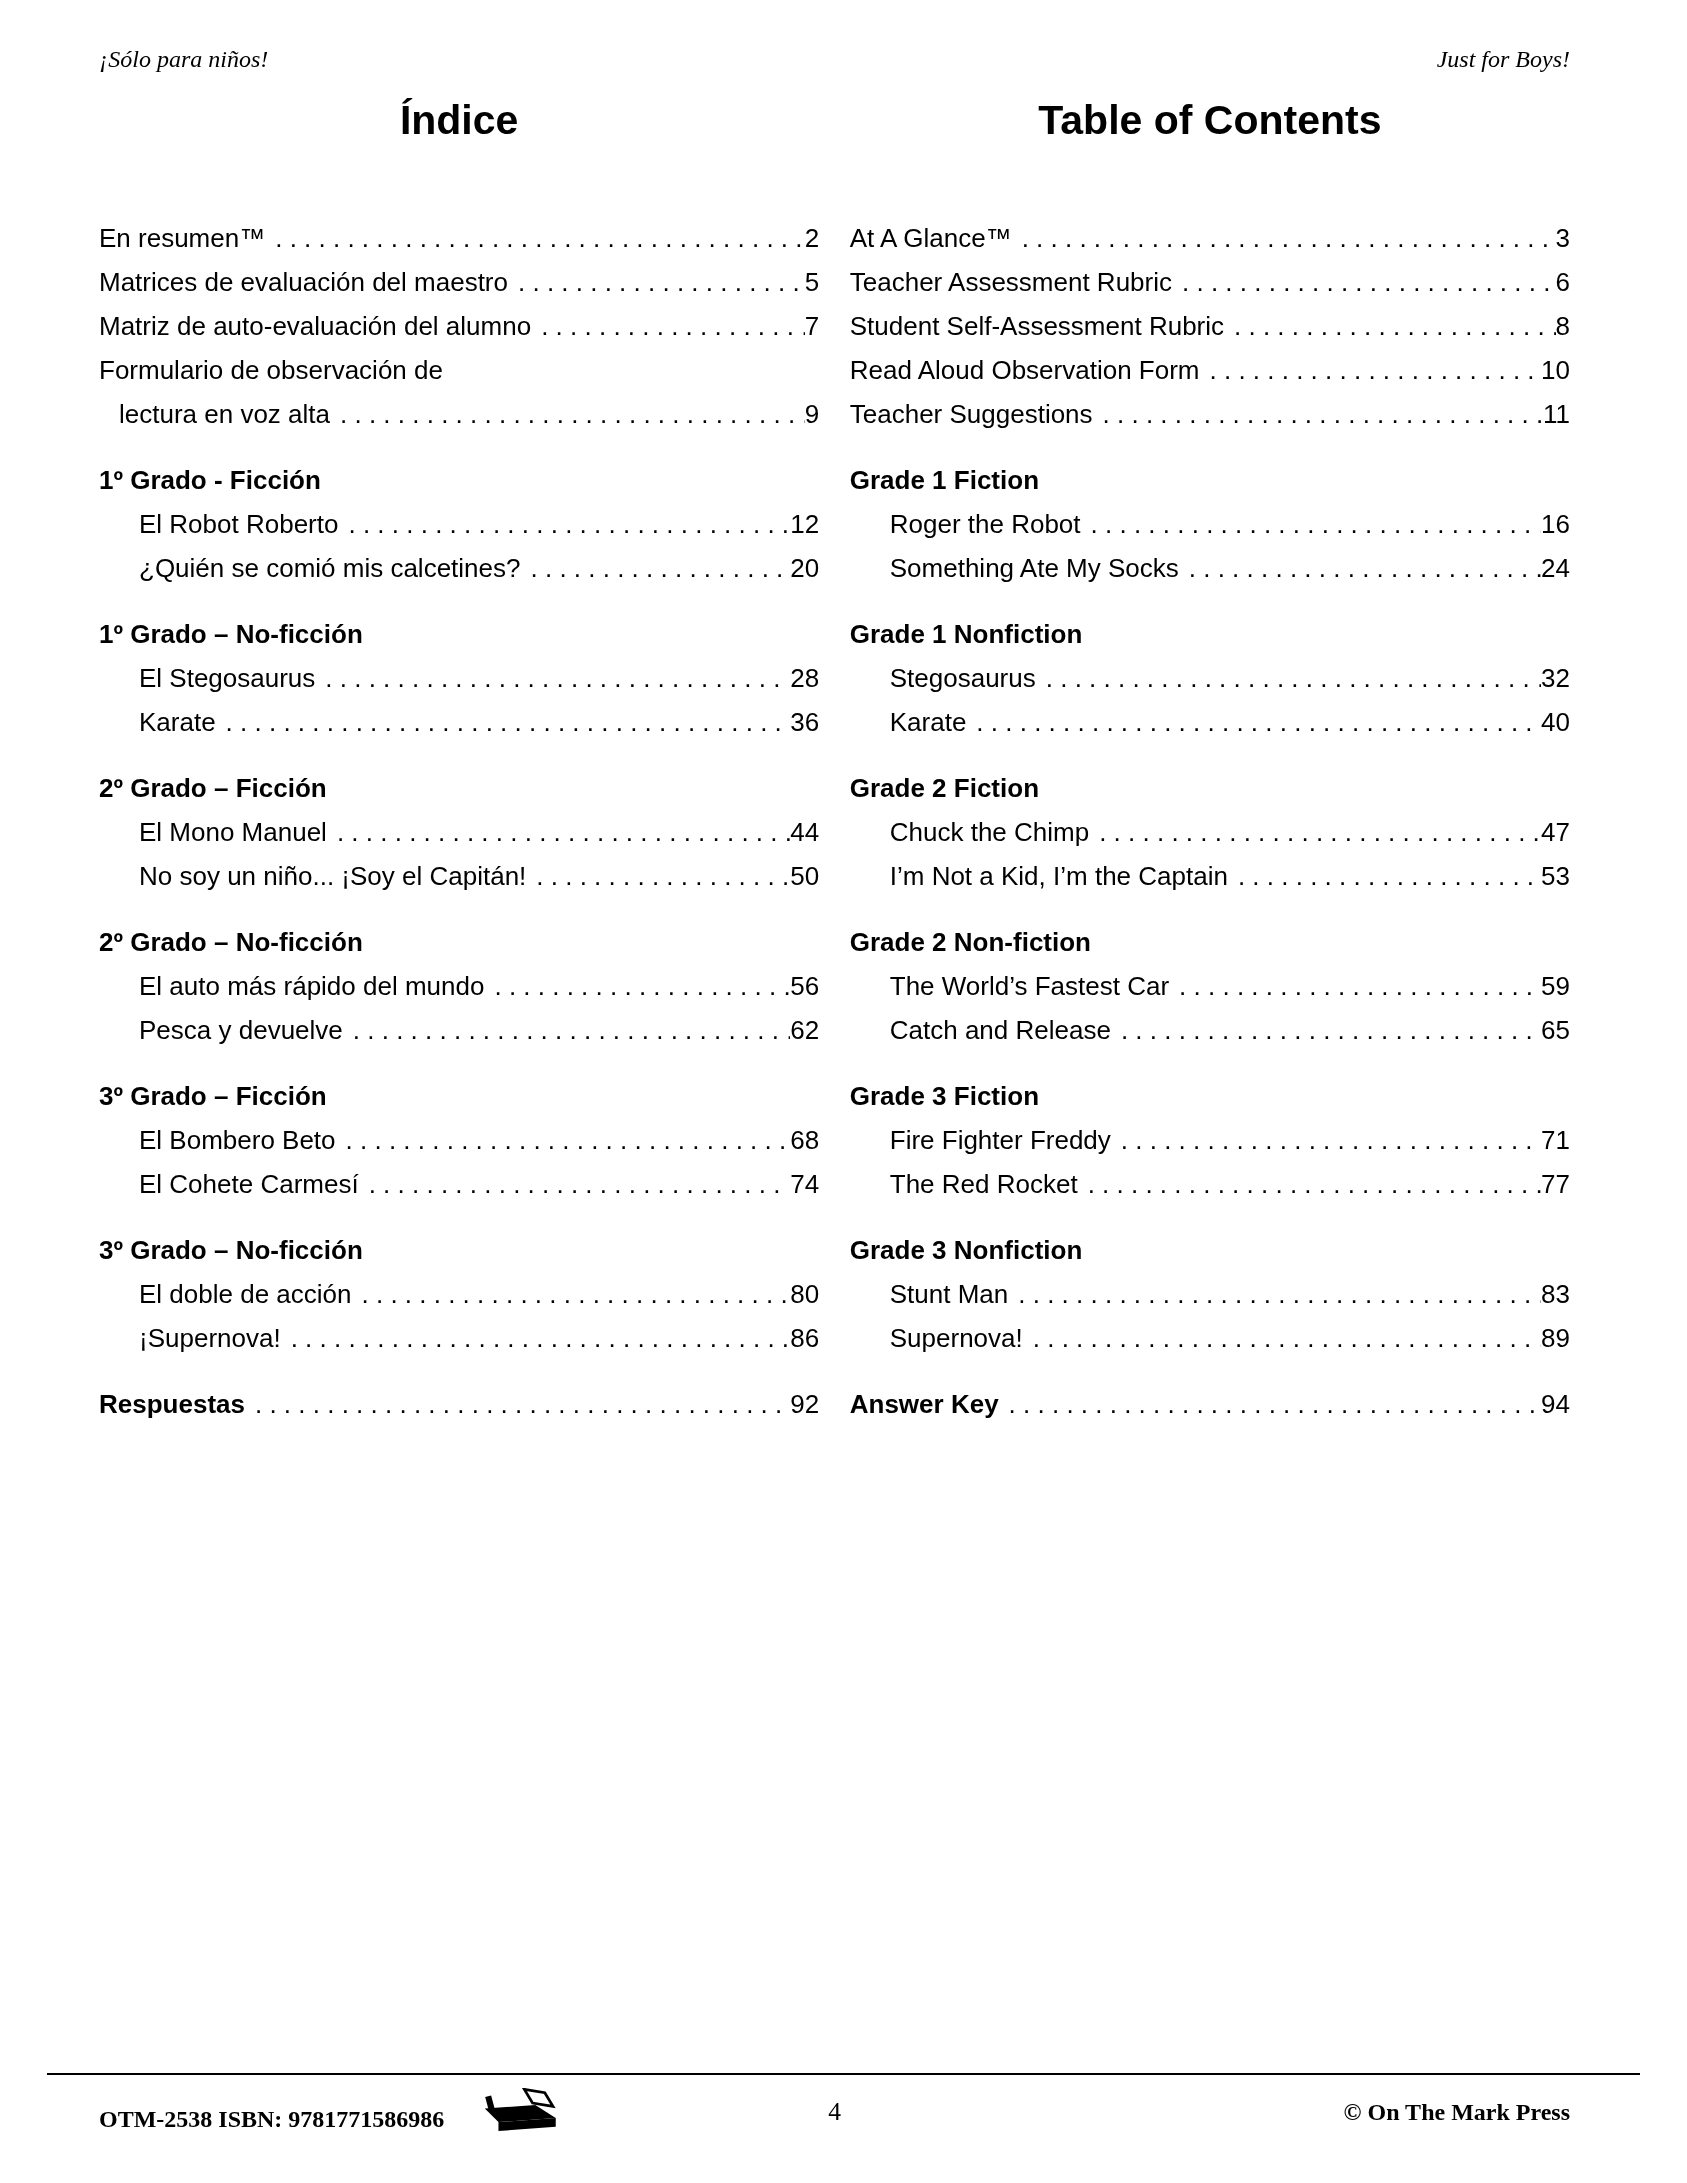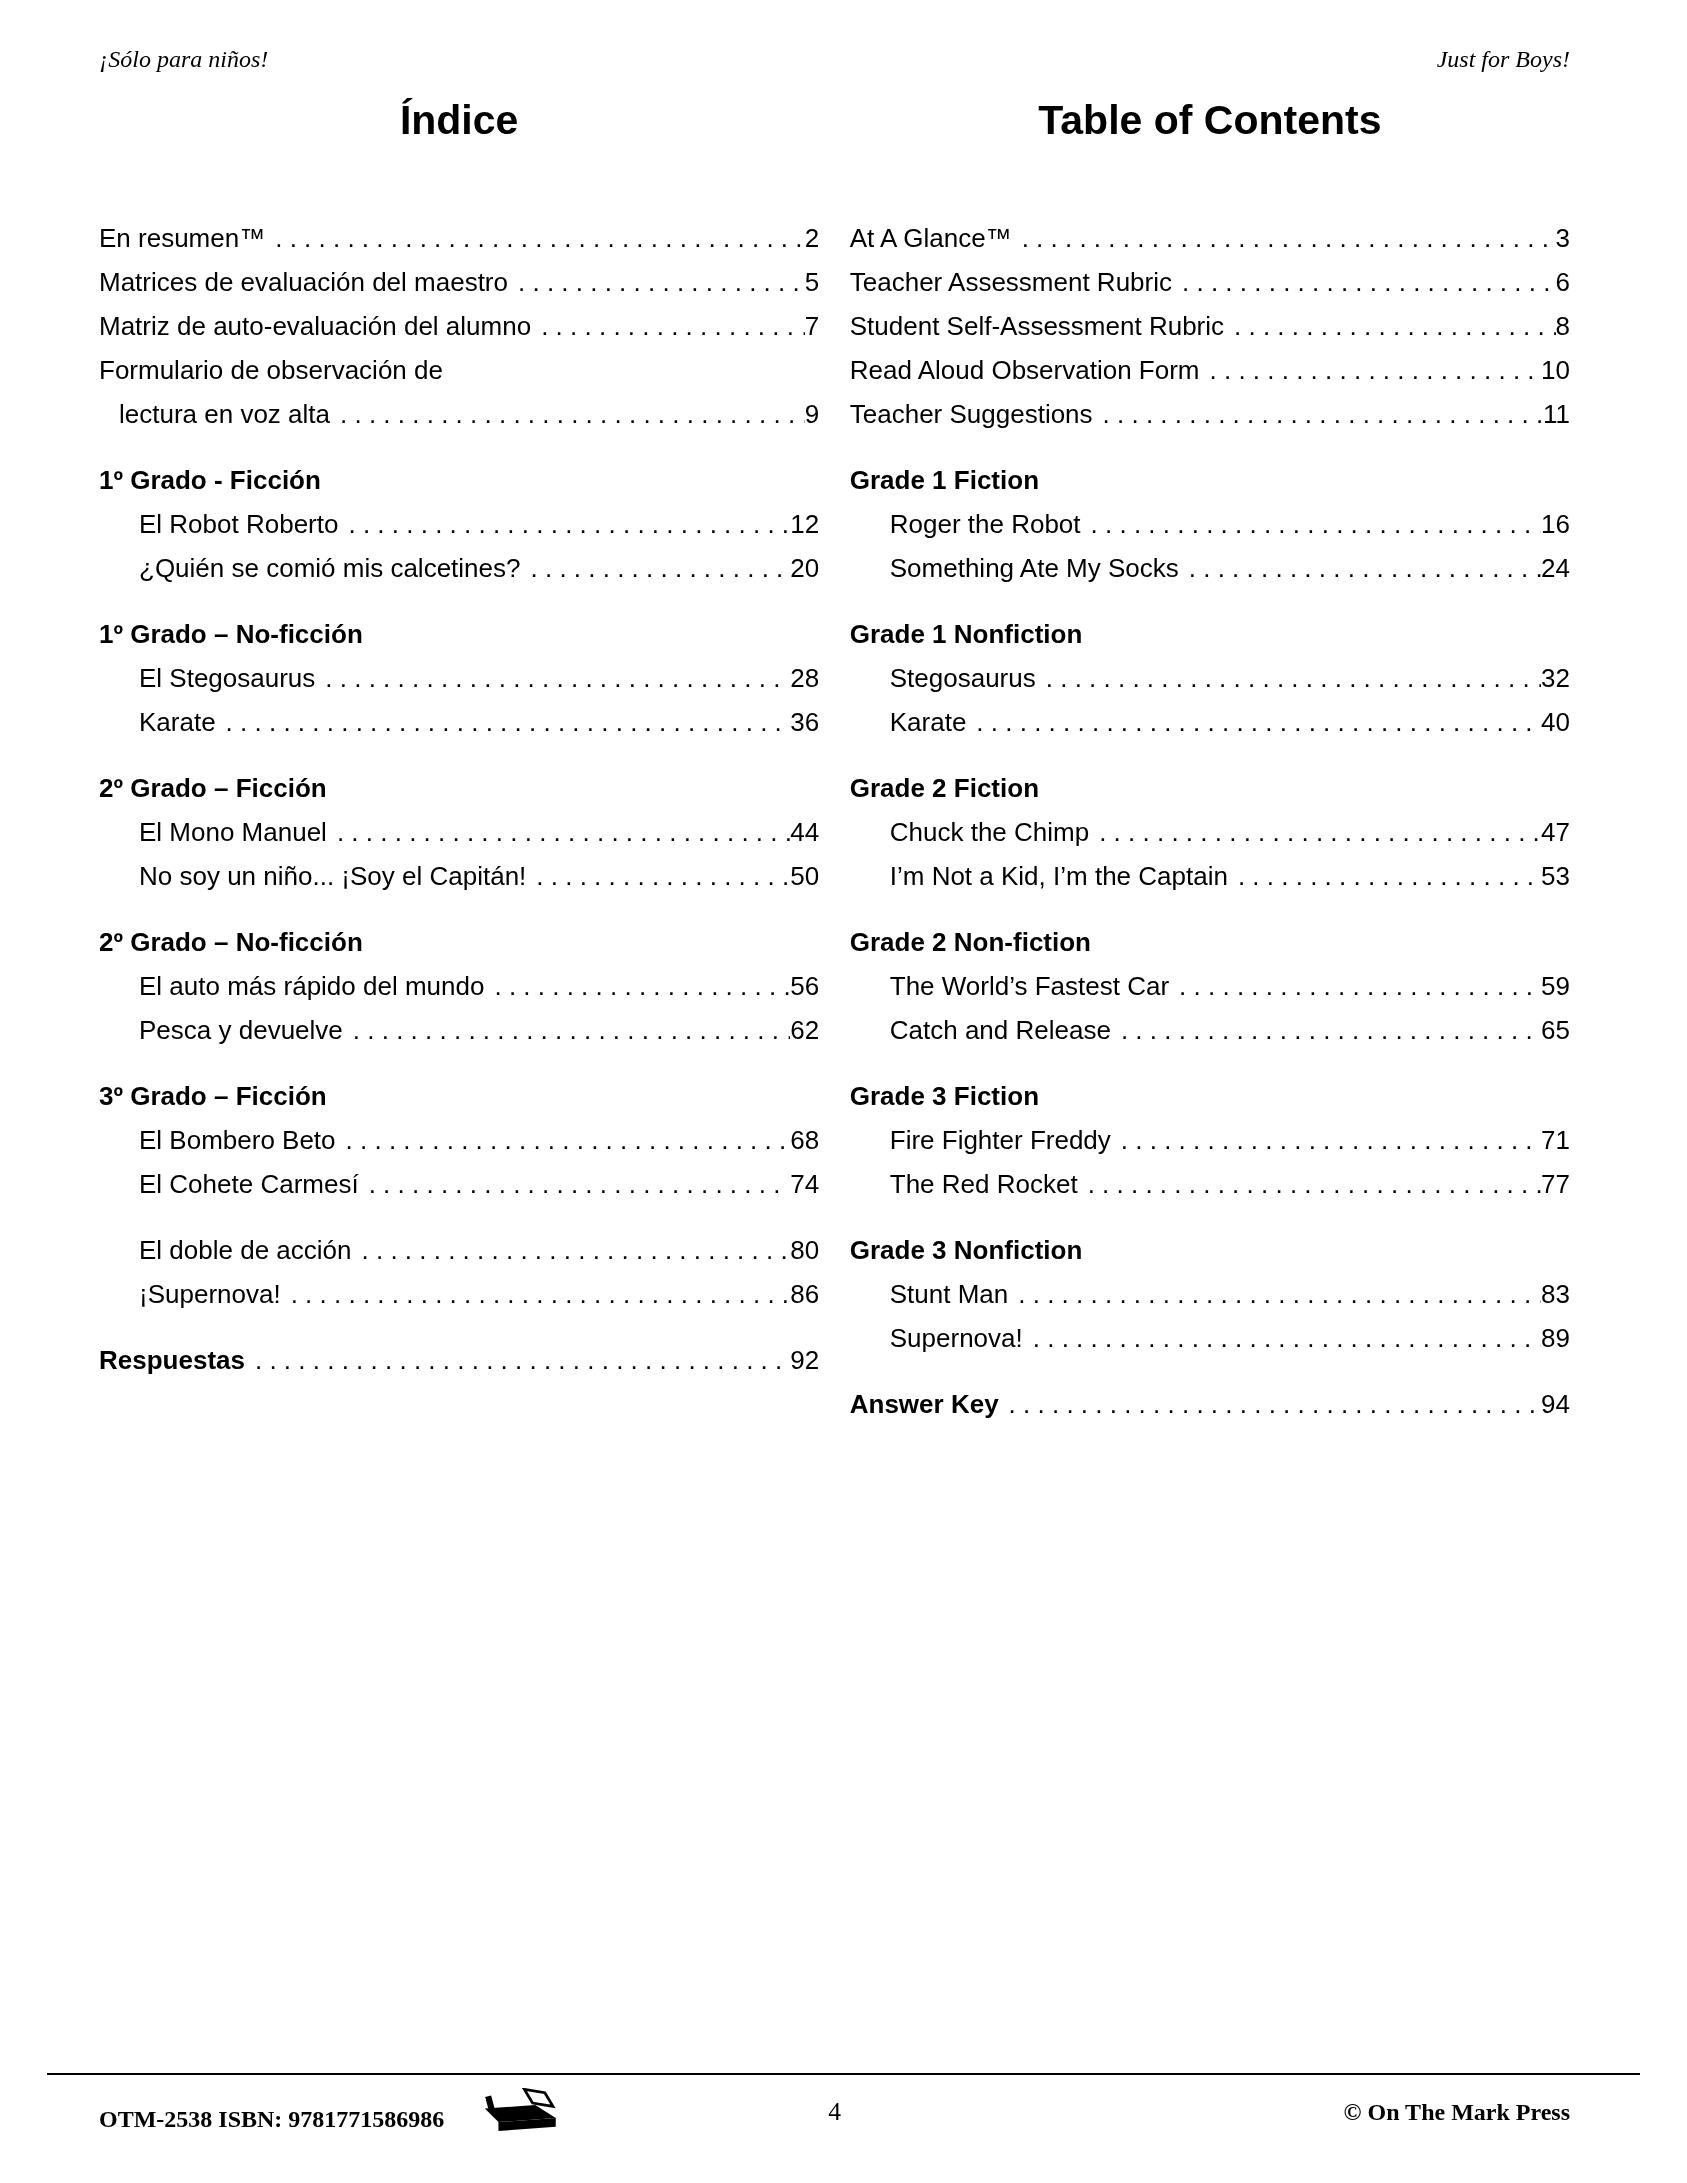--- a/index.html
+++ b/index.html
@@ -203,20 +203,21 @@
               <span class="leader"></span>
               <span class="toc-page">68</span>
             </div>
             <div class="toc-row indent">
               <span class="toc-title">El Cohete Carmesí</span>
               <span class="leader"></span>
               <span class="toc-page">74</span>
             </div>
           </div>
           <div class="toc-section">
+            <div class="section-heading">3º Grado – No-ficción</div>
             <div class="toc-row indent">
               <span class="toc-title">El doble de acción</span>
               <span class="leader"></span>
               <span class="toc-page">80</span>
             </div>
             <div class="toc-row indent">
               <span class="toc-title">¡Supernova!</span>
               <span class="leader"></span>
               <span class="toc-page">86</span>
             </div>

